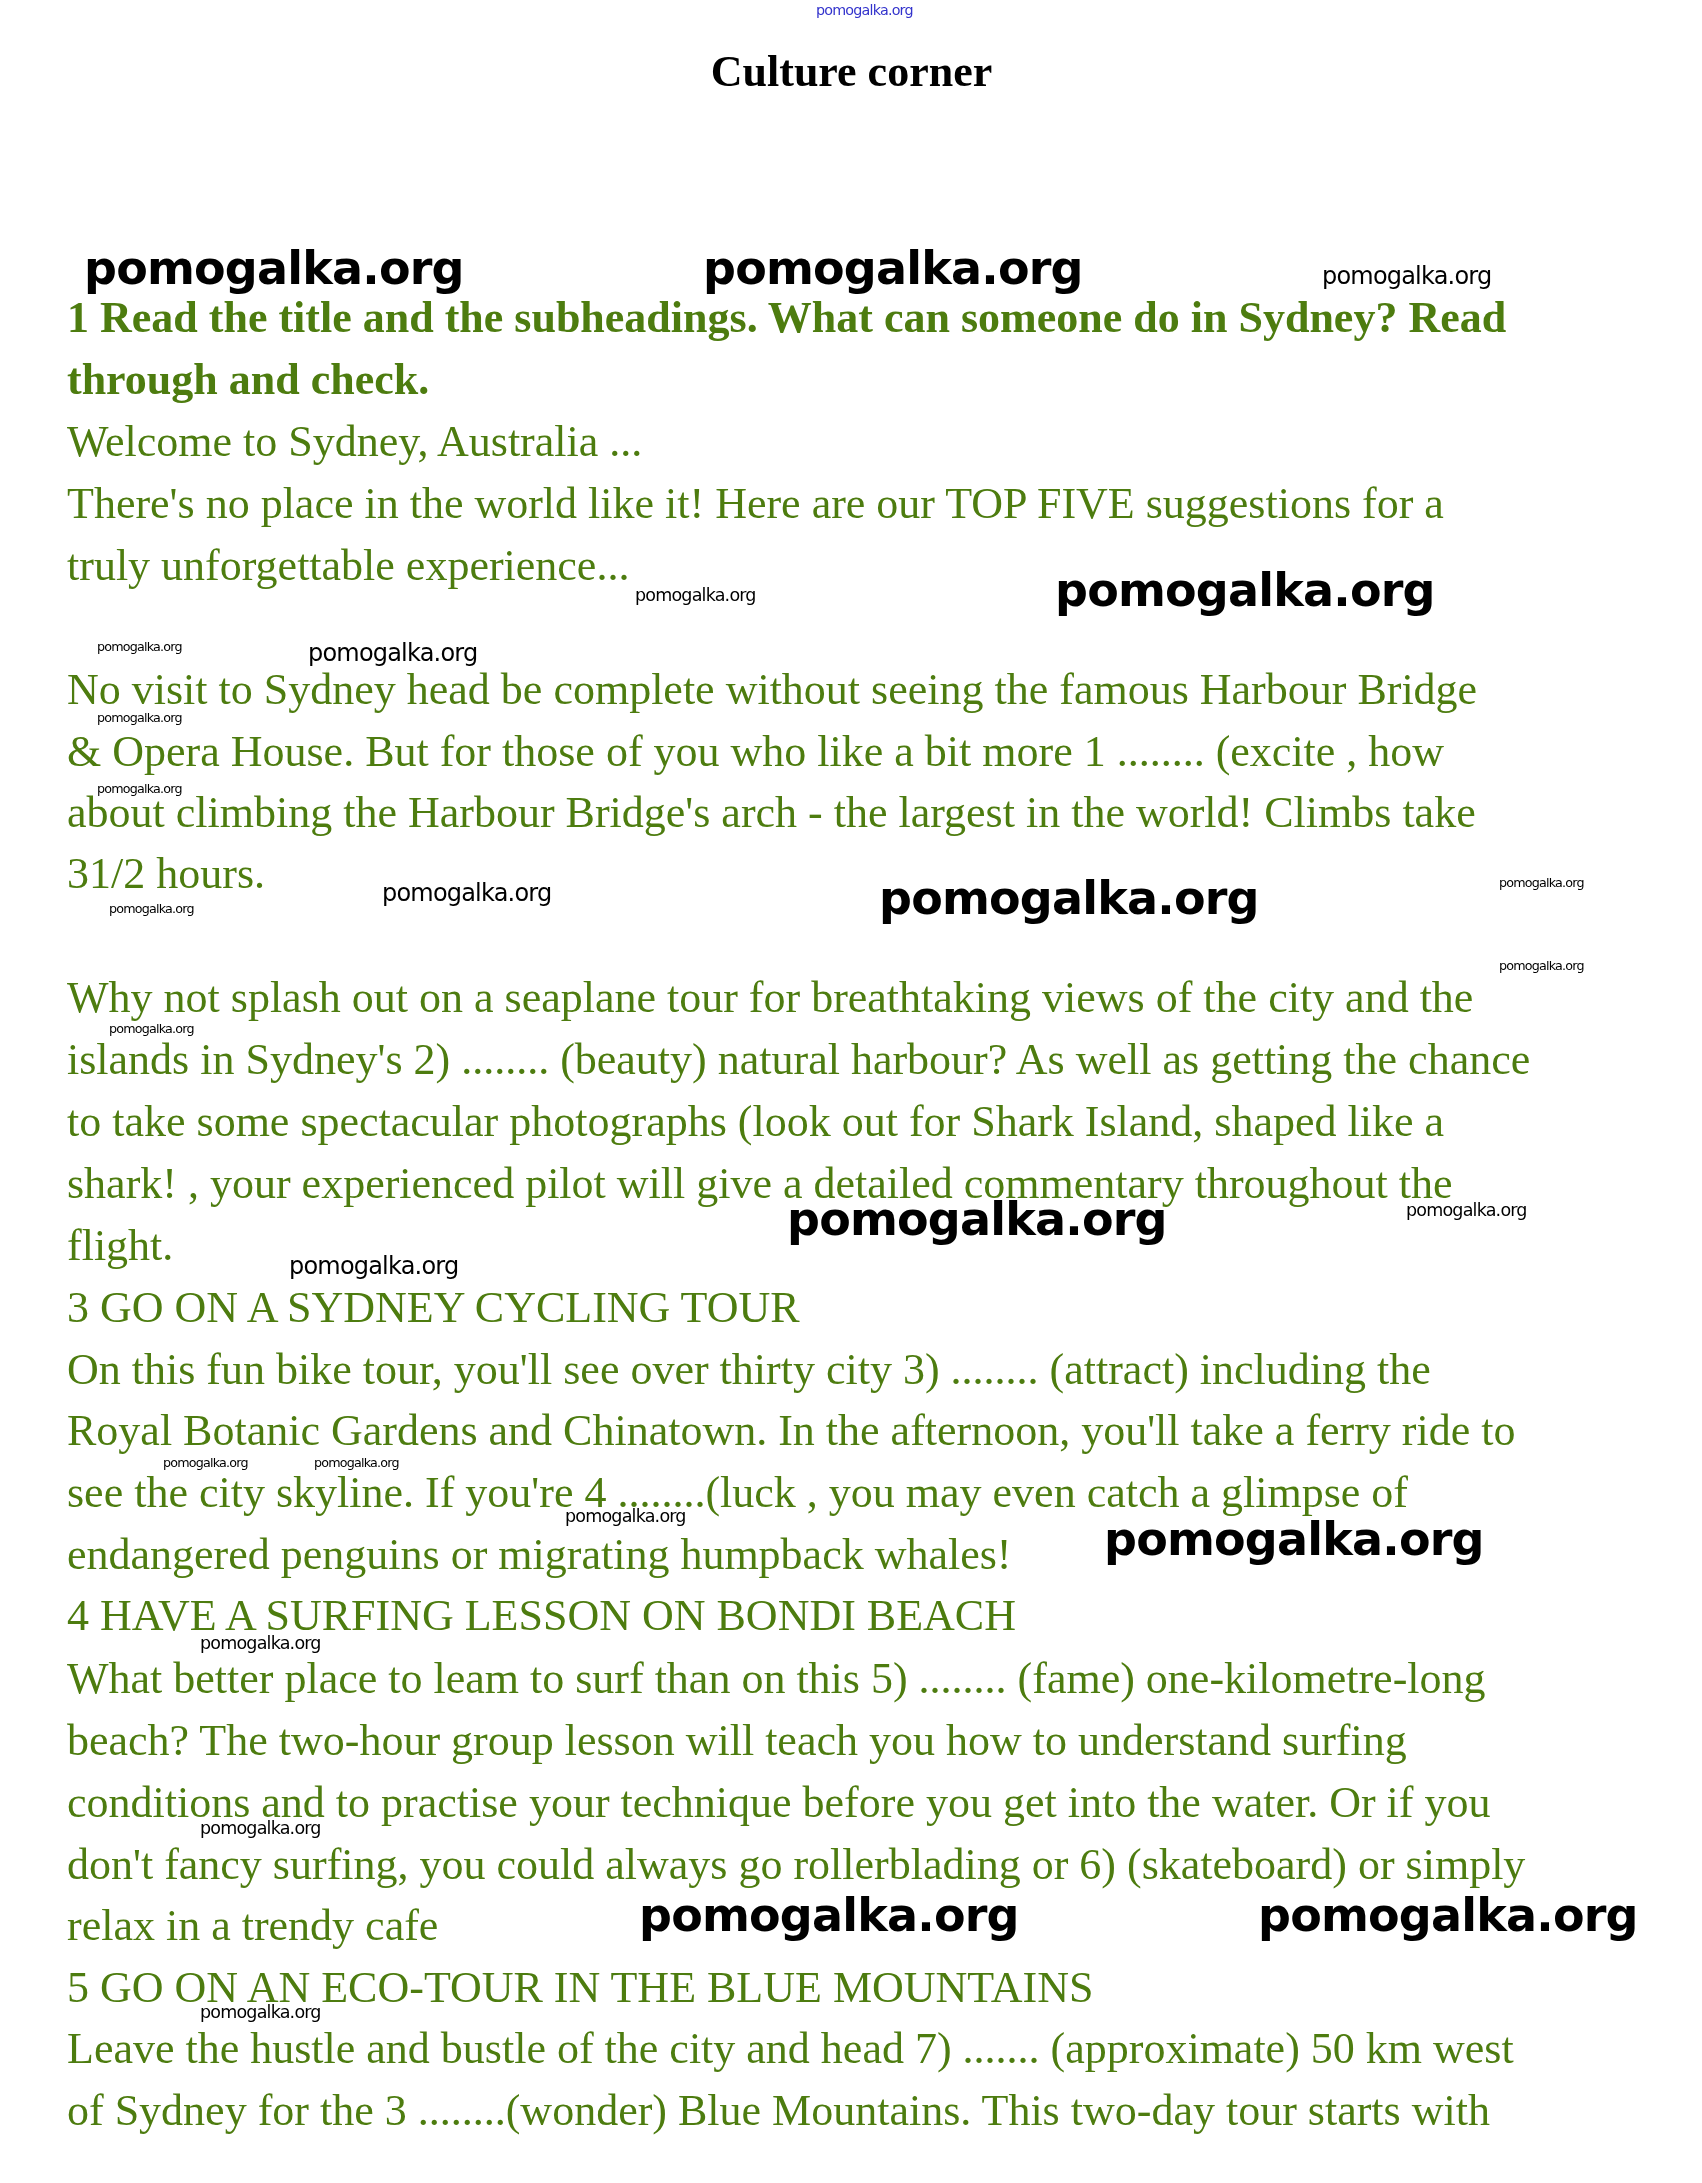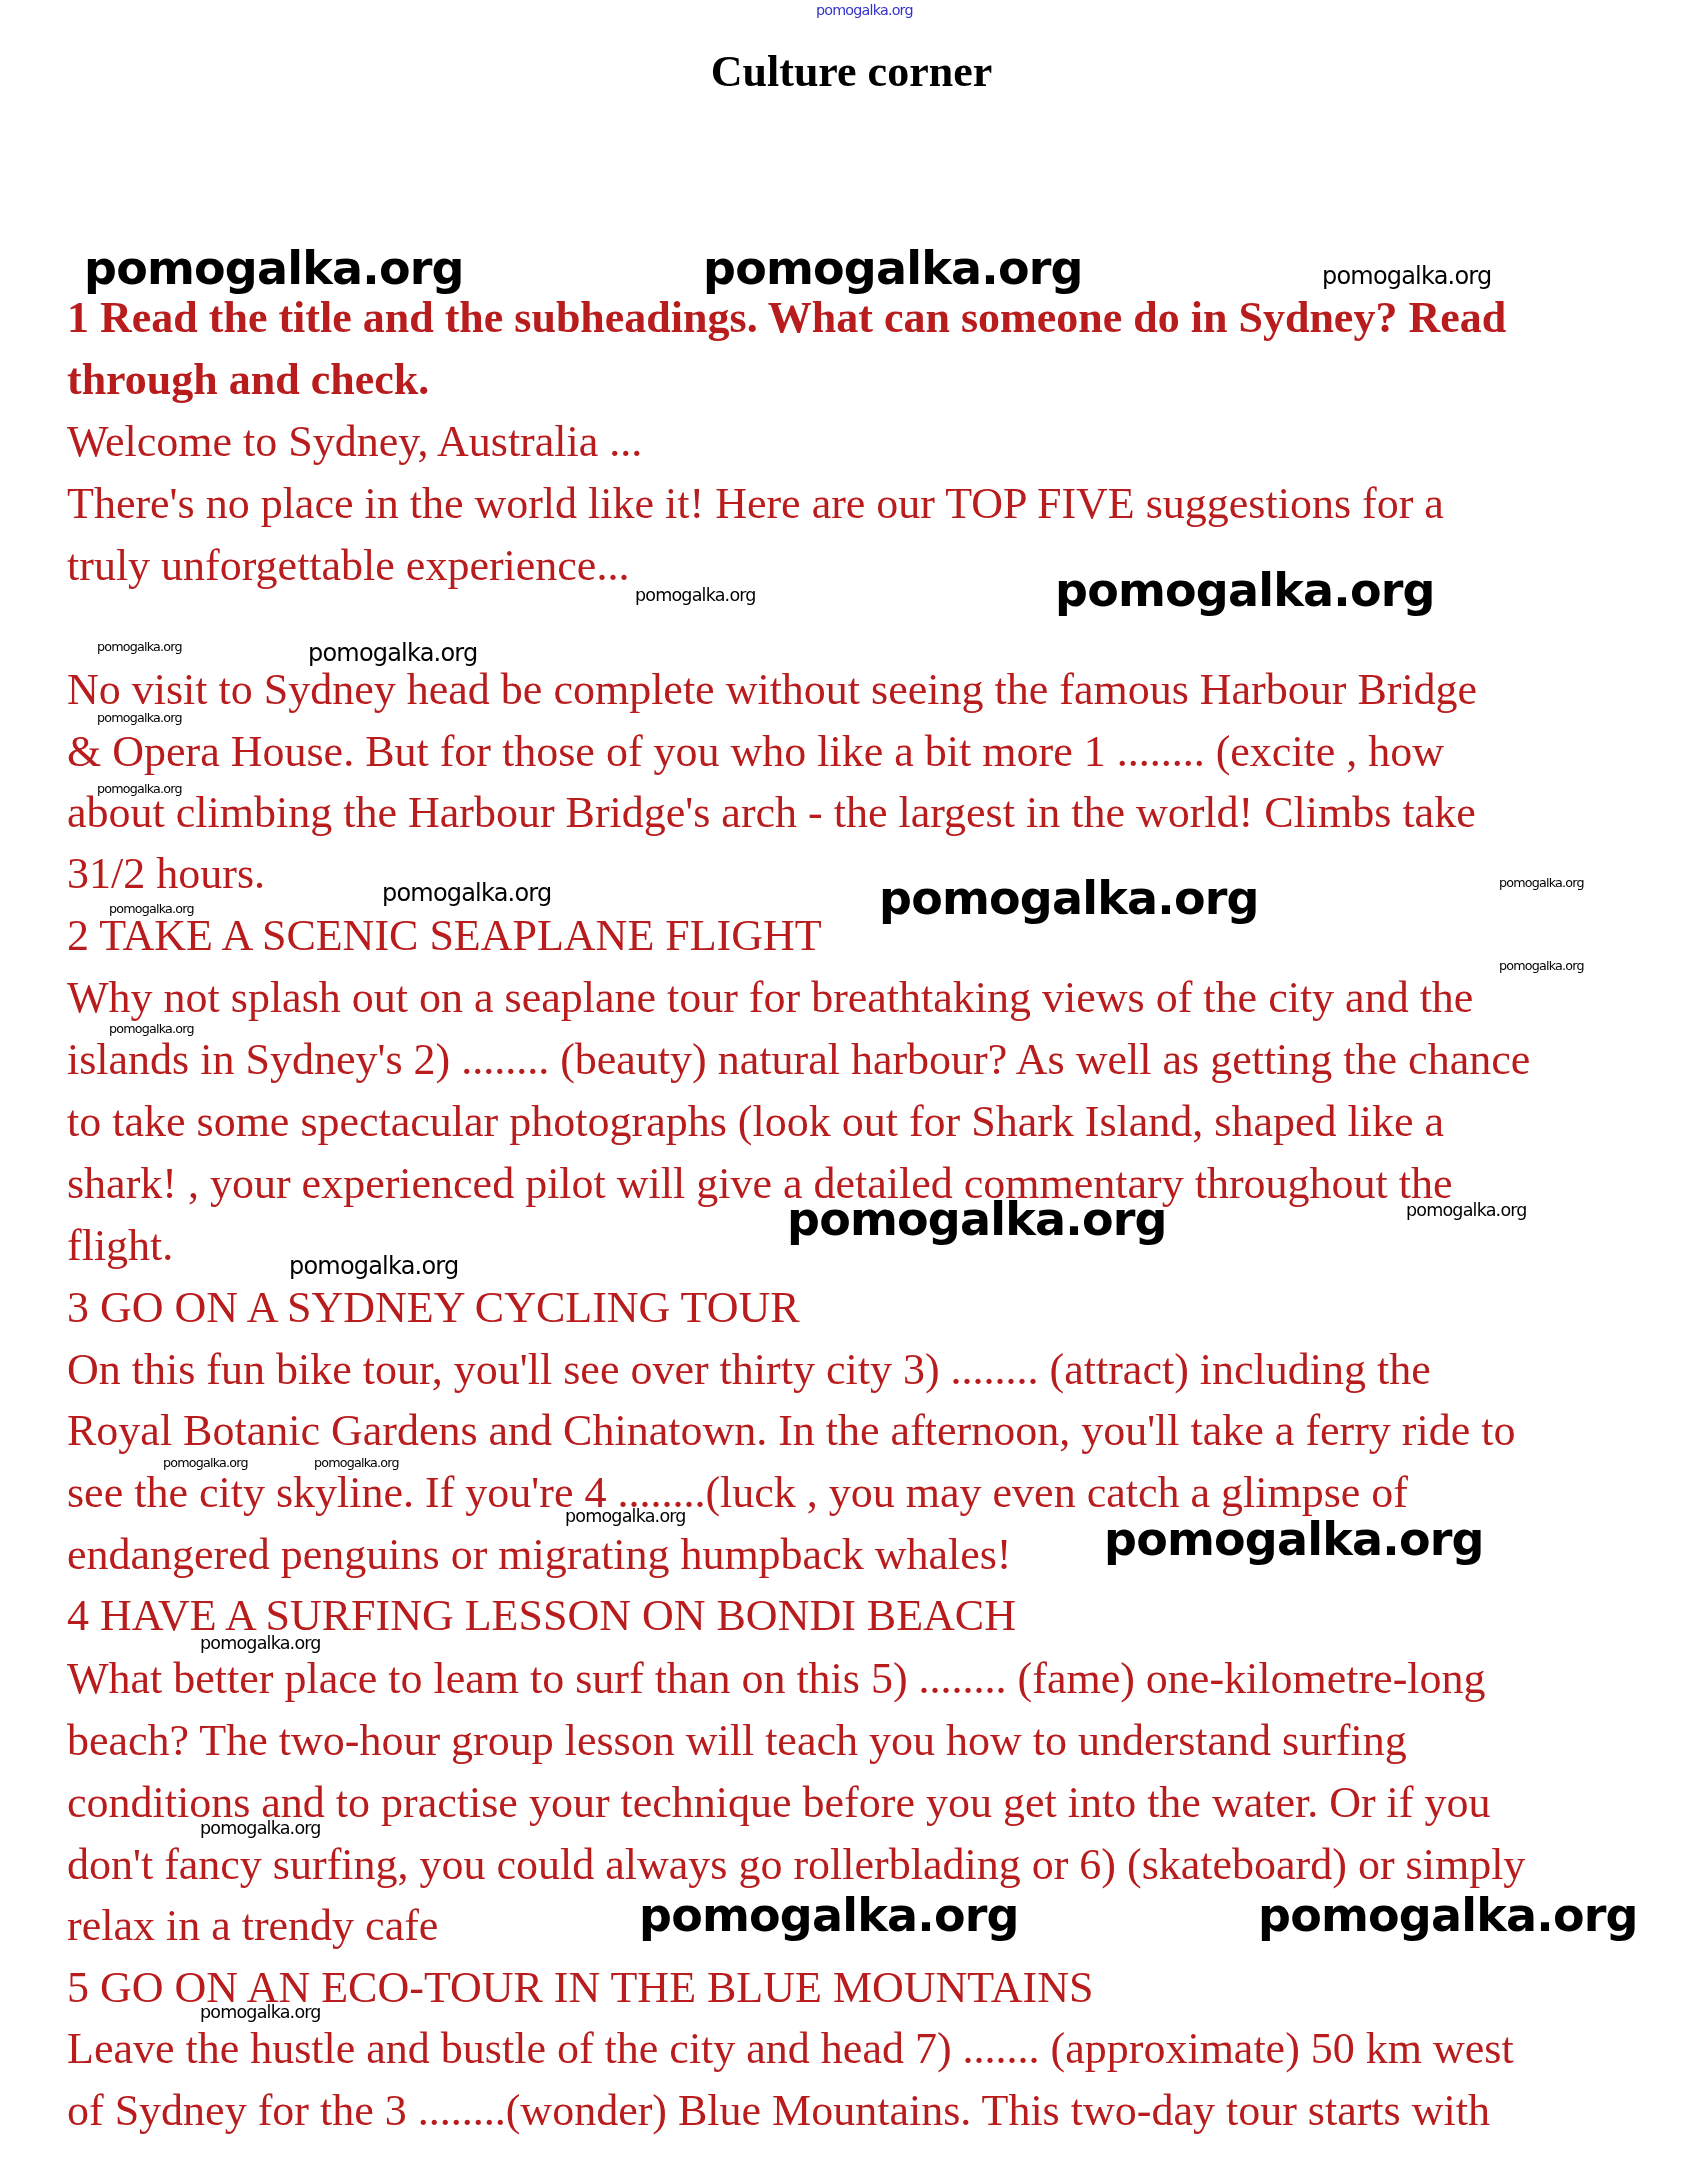--- a/index.html
+++ b/index.html
@@ -1,21 +1,21 @@
 <!DOCTYPE html>
 <html style="font-size:12.7px"><head>
 <meta charset="utf-8">
 <style>
   html, body { margin: 0; padding: 0; background: #ffffff; }
   body { width: 1703px; height: 2183px; position: relative; overflow: hidden; }
   .page { position: absolute; left: 0; top: 0; width: 1379px; height: 2183px; }
   .title { position: absolute; left: 0; width: 1703px; top: 46px; text-align: center;
     font-family: "Liberation Serif", serif; font-weight: bold; font-size: 44px; color: #000; }
   .line { position: absolute; left: 67px; white-space: nowrap;
-    font-family: "Liberation Serif", serif; font-size: 44px; color: #b91c1c; line-height: 56px; }
+    font-family: "Liberation Serif", serif; font-size: 44px; color: #4d7c0f; line-height: 56px; }
   .line.bold { font-weight: bold; }
   .wm { position: absolute; font-family: "DejaVu Sans", sans-serif; color: #000; white-space: nowrap; letter-spacing: -0.8px; }
   .wm.xl { font-size: 46px; font-weight: bold; }
   .wm.m { font-size: 24px; }
   .wm.s { font-size: 17.5px; }
   .wm.xs { font-size: 12.7px; }
   .wm.top { font-size: 14.3px; color: #3333cc; }
 </style>
 </head>
 <body>
@@ -56,21 +56,20 @@
 
   <div class="line bold" style="top:290px;">1 Read the title and the subheadings. What can someone do in Sydney? Read</div>
   <div class="line" style="top:414px;">Welcome to Sydney, Australia ...</div>
   <div class="line bold" style="top:352px;">through and check.</div>
   <div class="line" style="top:476px;">There's no place in the world like it! Here are our TOP FIVE suggestions for a</div>
   <div class="line" style="top:538px;">truly unforgettable experience...</div>
   <div class="line" style="top:662px;">No visit to Sydney head be complete without seeing the famous Harbour Bridge</div>
   <div class="line" style="top:724px;">&amp; Opera House. But for those of you who like a bit more 1 ........ (excite , how</div>
   <div class="line" style="top:785px;">about climbing the Harbour Bridge's arch - the largest in the world! Climbs take</div>
   <div class="line" style="top:846px;">31/2 hours.</div>
-  <div class="line" style="top:908px;">2 TAKE A SCENIC SEAPLANE FLIGHT</div>
   <div class="line" style="top:970px;">Why not splash out on a seaplane tour for breathtaking views of the city and the</div>
   <div class="line" style="top:1032px;">islands in Sydney's 2) ........ (beauty) natural harbour? As well as getting the chance</div>
   <div class="line" style="top:1094px;">to take some spectacular photographs (look out for Shark Island, shaped like a</div>
   <div class="line" style="top:1156px;">shark! , your experienced pilot will give a detailed commentary throughout the</div>
   <div class="line" style="top:1218px;">flight.</div>
   <div class="line" style="top:1280px;">3 GO ON A SYDNEY CYCLING TOUR</div>
   <div class="line" style="top:1342px;">On this fun bike tour, you'll see over thirty city 3) ........ (attract) including the</div>
   <div class="line" style="top:1403px;">Royal Botanic Gardens and Chinatown. In the afternoon, you'll take a ferry ride to</div>
   <div class="line" style="top:1465px;">see the city skyline. If you're 4 ........(luck , you may even catch a glimpse of</div>
   <div class="line" style="top:1527px;">endangered penguins or migrating humpback whales!</div>

